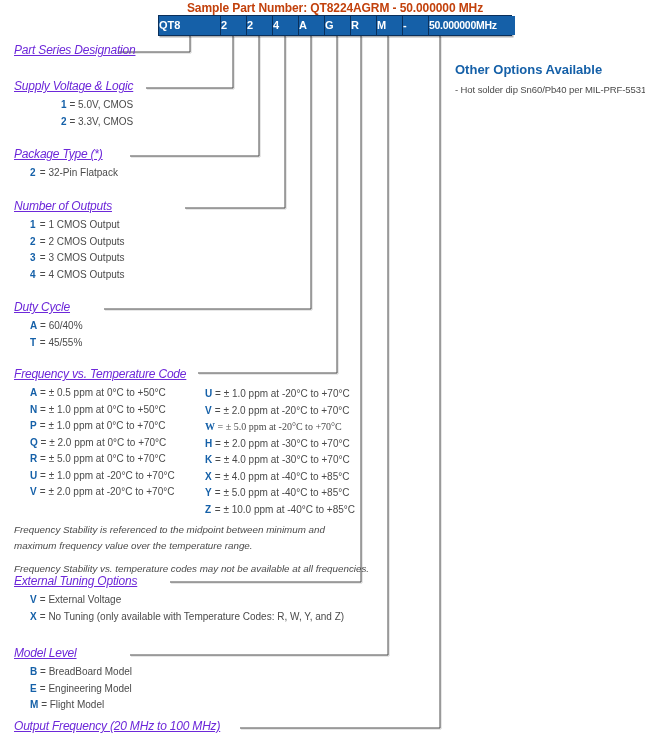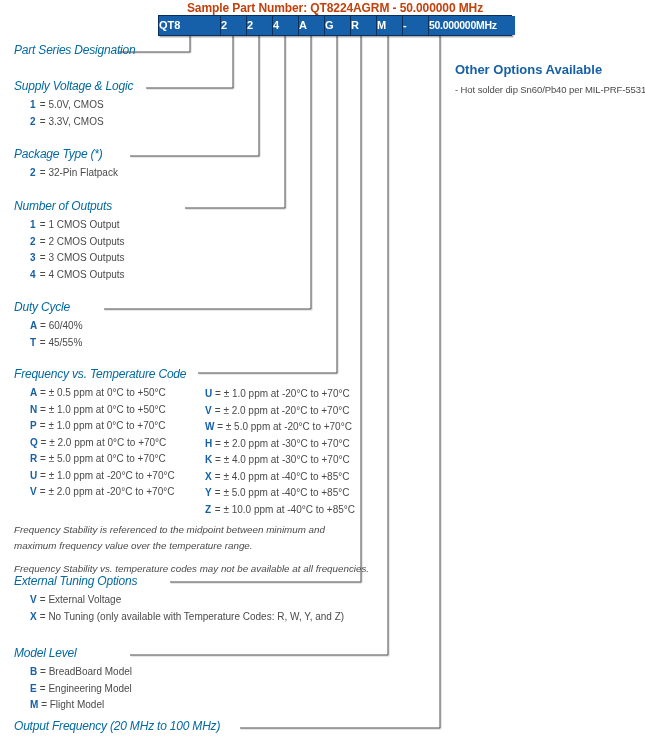--- a/index.html
+++ b/index.html
@@ -24,22 +24,22 @@
     flex:0 0 auto;height:100%;line-height:19px;text-align:left;
     color:#ffffff;font-weight:bold;font-size:11px;
     border-right:1px solid #0a2f5a;box-sizing:border-box;background:#1560A8;
   }
   .bar .c0{width:62px;}
   .bar .cn{width:26px;}
   .bar .c9{width:86px;border-right:none;letter-spacing:-0.3px;font-size:10.5px;}
 
   .section{position:absolute;left:14px;}
   .sec-title{
-    font-style:italic;font-size:12px;color:#0369a1;letter-spacing:-0.2px;
-    margin:0 0 4px 0;white-space:nowrap;
+    font-style:italic;font-size:12px;color:#6d28d9;letter-spacing:-0.2px;
+    margin:0 0 4px 0;white-space:nowrap;text-decoration:underline;
   }
   .opt{
     margin-left:16px;line-height:16.5px;font-size:10px;white-space:nowrap;
   }
   .opt .k{color:#1560A8;font-weight:bold;display:inline-block;min-width:7px;}
   .opt .v{color:#4a4a4a;}
 
   .notes{position:absolute;left:14px;top:522px;width:345px;}
   .notes p{
     margin:0 0 7px 0;font-style:italic;font-size:9.8px;line-height:16px;color:#4a4a4a;
@@ -101,21 +101,21 @@
 
   <div class="other-options">
     <div class="oo-title">Other Options Available</div>
     <div class="oo-item">- Hot solder dip Sn60/Pb40 per MIL-PRF-55310</div>
   </div>
 
   <div class="section" style="top:43px;">
     <div class="sec-title">Part Series Designation</div>
   </div>
 
-  <div class="section" style="top:79px;">
+  <div class="section" style="top:79px;text-align:right;">
     <div class="sec-title">Supply Voltage &amp; Logic</div>
     <div class="opt"><span class="k">1</span> <span class="v">= 5.0V, CMOS</span></div>
     <div class="opt"><span class="k">2</span> <span class="v">= 3.3V, CMOS</span></div>
   </div>
 
   <div class="section" style="top:147px;">
     <div class="sec-title">Package Type (*)</div>
     <div class="opt"><span class="k">2</span> <span class="v">= 32-Pin Flatpack</span></div>
   </div>
 
@@ -140,21 +140,21 @@
     <div class="opt"><span class="k">P</span> <span class="v">= ± 1.0 ppm at 0°C to +70°C</span></div>
     <div class="opt"><span class="k">Q</span> <span class="v">= ± 2.0 ppm at 0°C to +70°C</span></div>
     <div class="opt"><span class="k">R</span> <span class="v">= ± 5.0 ppm at 0°C to +70°C</span></div>
     <div class="opt"><span class="k">U</span> <span class="v">= ± 1.0 ppm at -20°C to +70°C</span></div>
     <div class="opt"><span class="k">V</span> <span class="v">= ± 2.0 ppm at -20°C to +70°C</span></div>
   </div>
 
   <div class="section" style="top:386px;left:205px;">
     <div class="opt" style="margin-left:0;"><span class="k">U</span> <span class="v">= ± 1.0 ppm at -20°C to +70°C</span></div>
     <div class="opt" style="margin-left:0;"><span class="k">V</span> <span class="v">= ± 2.0 ppm at -20°C to +70°C</span></div>
-    <div class="opt" style="margin-left:0;"><span class="k">W</span> <span class="v">= ± 5.0 ppm at -20°C to +70°C</span></div>
+    <div class="opt" style="margin-left:0;font-family:Liberation Serif, serif;"><span class="k">W</span> <span class="v">= ± 5.0 ppm at -20°C to +70°C</span></div>
     <div class="opt" style="margin-left:0;"><span class="k">H</span> <span class="v">= ± 2.0 ppm at -30°C to +70°C</span></div>
     <div class="opt" style="margin-left:0;"><span class="k">K</span> <span class="v">= ± 4.0 ppm at -30°C to +70°C</span></div>
     <div class="opt" style="margin-left:0;"><span class="k">X</span> <span class="v">= ± 4.0 ppm at -40°C to +85°C</span></div>
     <div class="opt" style="margin-left:0;"><span class="k">Y</span> <span class="v">= ± 5.0 ppm at -40°C to +85°C</span></div>
     <div class="opt" style="margin-left:0;"><span class="k">Z</span> <span class="v">= ± 10.0 ppm at -40°C to +85°C</span></div>
   </div>
 
   <div class="notes">
     <p>Frequency Stability is referenced to the midpoint between minimum and maximum frequency value over the temperature range.</p>
     <p class="nowrap">Frequency Stability vs. temperature codes may not be available at all frequencies.</p>

